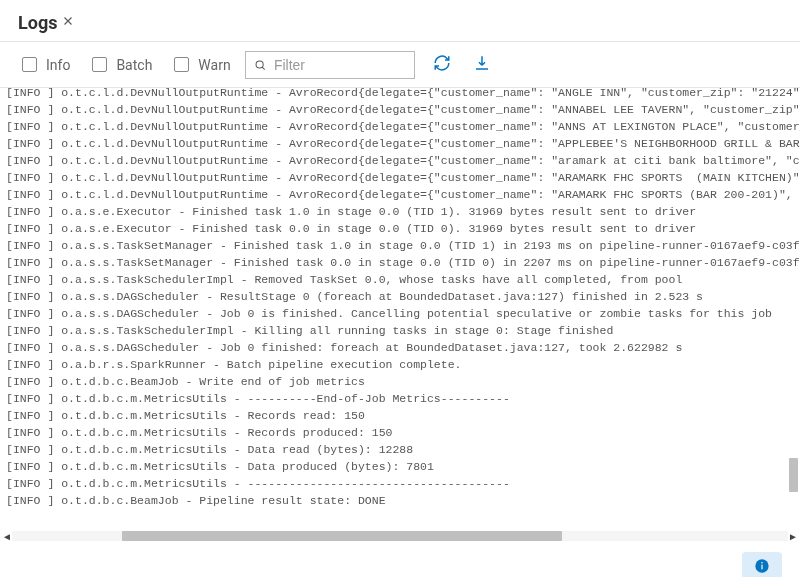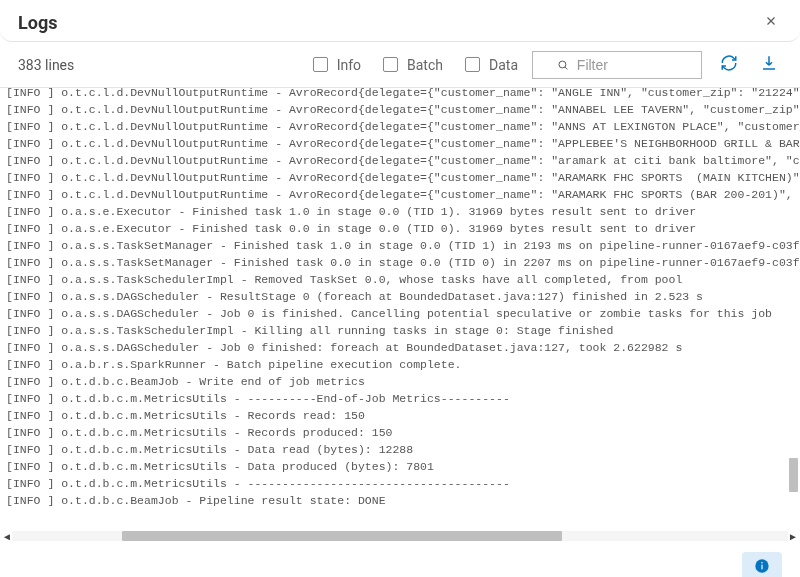--- a/index.html
+++ b/index.html
@@ -9,24 +9,23 @@
     background: #fff;
     color: #323232;
     width: 800px;
     height: 577px;
     overflow: hidden;
     position: relative;
   }
   .header {
     display: flex;
     align-items: center;
-    justify-content: space-between;
+    justify-content: flex-start;
     padding: 10px 18px 6px 18px;
     border-bottom: 1px solid #e4e4e4;
-    border-radius: 12px;
   }
   .title {
     font-weight: 700;
     font-size: 18px;
   }
   .close-btn {
     background: none;
     border: none;
     cursor: pointer;
     padding: 4px;
@@ -64,21 +63,21 @@
     width: 15px;
     height: 15px;
     border: 1.5px solid #888;
     border-radius: 2px;
     cursor: pointer;
   }
   .search-wrap {
     display: flex;
     align-items: center;
     border: 1px solid #b8b8b8;
-    padding: 4px 24px;
+    padding: 4px 8px;
     gap: 6px;
     width: 170px;
   }
   .search-wrap svg { width: 14px; height: 14px; color: #5a5a5a; }
   .search-wrap input {
     border: none;
     outline: none;
     font-size: 14px;
     width: 100%;
     color: #333;
@@ -166,33 +165,32 @@
 <div class="header">
   <div class="title">Logs</div>
   <button class="close-btn">
     <svg viewBox="0 0 24 24" fill="none" stroke="currentColor" stroke-width="2">
         <path d="M18 6 6 18M6 6l12 12"></path>
       </svg>
   </button>
 </div>
 
 <div class="toolbar">
-  <div class="line-count">383 lines</div>
   <div class="level-filters">
     <label class="level-check">
       <input type="checkbox" style="">
       <span>Info</span>
     </label>
     <label class="level-check">
       <input type="checkbox" style="">
       <span>Batch</span>
     </label>
     <label class="level-check">
       <input type="checkbox" style="">
-      <span>Data</span>
+      <span>Warn</span>
     </label>
   </div>
   <div class="search-wrap">
     <svg viewBox="0 0 24 24" fill="none" stroke="currentColor" stroke-width="2">
         <circle cx="11" cy="11" r="7"></circle>
         <path d="m21 21-5-5"></path>
       </svg>
     <input type="text" placeholder="Filter" style="">
   </div>
   <button class="icon-btn">

